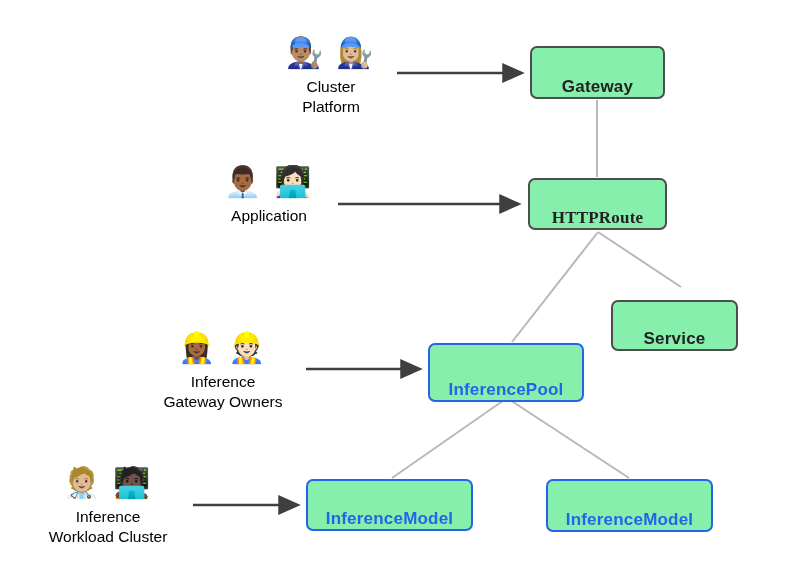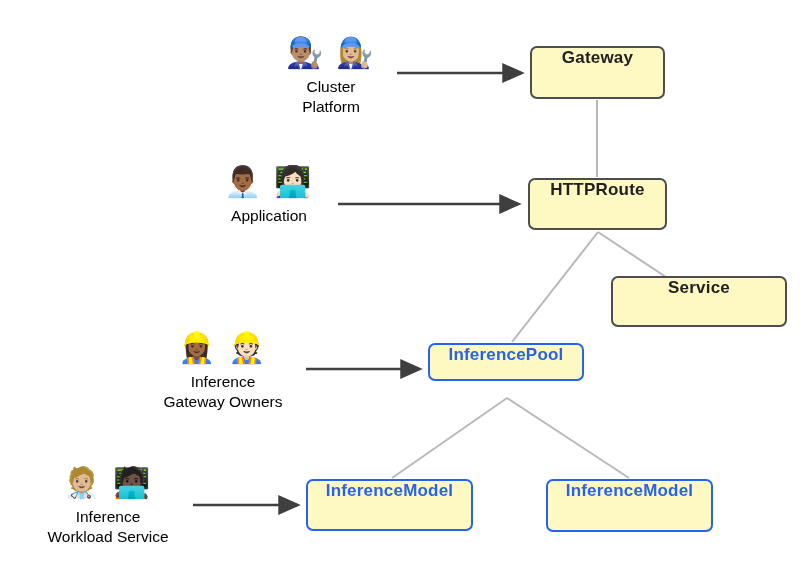--- a/index.html
+++ b/index.html
@@ -12,23 +12,23 @@
     overflow: hidden;
   }
   svg.wires {
     position: absolute;
     left: 0; top: 0;
     width: 800px; height: 572px;
   }
   .node {
     position: absolute;
     display: flex;
-    align-items: flex-start;
+    align-items: flex-end;
     justify-content: center;
-    background: #fef9c3;
+    background: #86efac;
     border-radius: 7px;
     font-weight: bold;
     font-size: 17px;
     letter-spacing: 0.2px;
     box-sizing: border-box;
   }
   .node.core {
     border: 2px solid #4d4d4d;
     color: #212121;
   }
@@ -48,23 +48,23 @@
   }
   .persona .plabel {
     margin-top: 5px;
     font-size: 15.5px;
     line-height: 20px;
     color: #000000;
     white-space: nowrap;
   }
   
   #node-gateway        { left: 530px; top: 46px;  width: 135px; height: 53px; }
-  #node-httproute      { left: 528px; top: 178px; width: 139px; height: 52px; }
-  #node-service        { left: 611px; top: 276px; width: 176px; height: 51px; }
-  #node-inferencepool  { left: 428px; top: 343px; width: 156px; height: 38px; }
+  #node-httproute      { left: 528px; top: 178px; width: 139px; height: 52px; font-family: Liberation Serif, serif; }
+  #node-service        { left: 611px; top: 300px; width: 127px; height: 51px; }
+  #node-inferencepool  { left: 428px; top: 343px; width: 156px; height: 59px; }
   #node-inferencemodel-1 { left: 306px; top: 479px; width: 167px; height: 52px; }
   #node-inferencemodel-2 { left: 546px; top: 479px; width: 167px; height: 53px; }
   
   #persona-cluster-operators       { left: 251px; top: 34px;  width: 160px; }
   #persona-application-developers  { left: 189px; top: 163px; width: 160px; }
   #persona-platform-owners         { left: 143px; top: 329px; width: 160px; }
   #persona-workload-owners         { left: 18px;  top: 464px; width: 180px; }
 </style>
 </head>
 <body>
@@ -110,21 +110,21 @@
     <div class="plabel">
       <div>Inference</div>
       <div>Gateway Owners</div>
     </div>
   </div>
 
   <div class="persona" id="persona-workload-owners">
     <div class="emojis">🧑🏼‍⚕️ 🧑🏿‍💻</div>
     <div class="plabel">
       <div>Inference</div>
-      <div>Workload Service</div>
+      <div>Workload Cluster</div>
     </div>
   </div>
 
   <div class="node core" id="node-gateway">
     <span>Gateway</span>
   </div>
   <div class="node core" id="node-httproute">
     <span>HTTPRoute</span>
   </div>
   <div class="node core" id="node-service">

